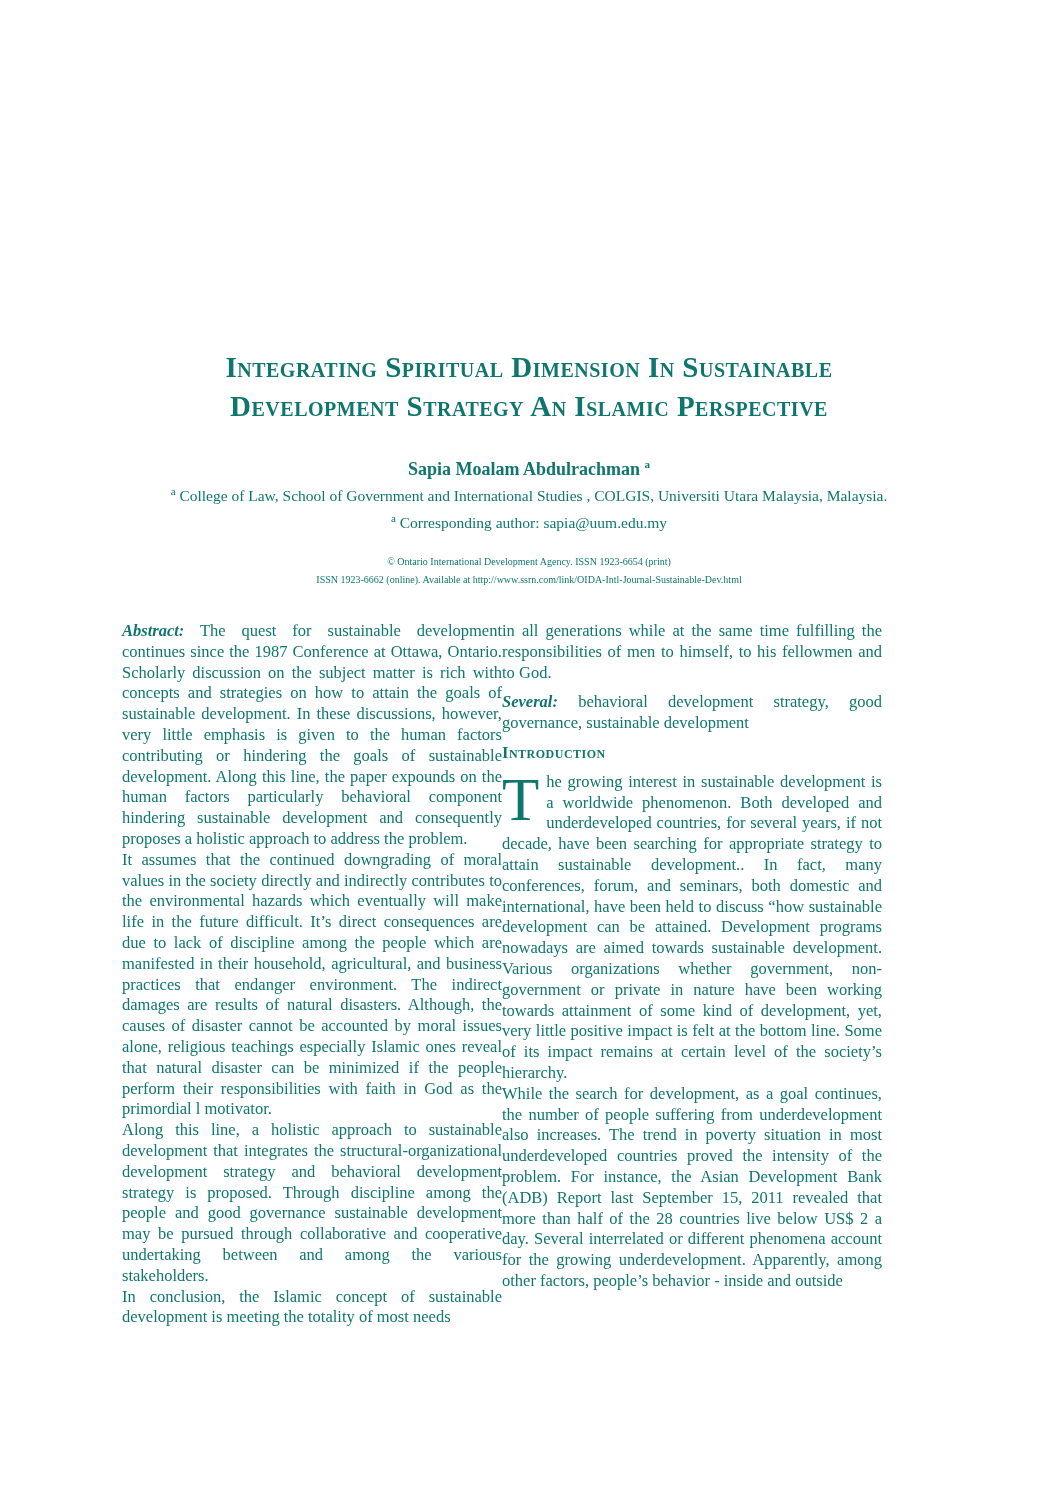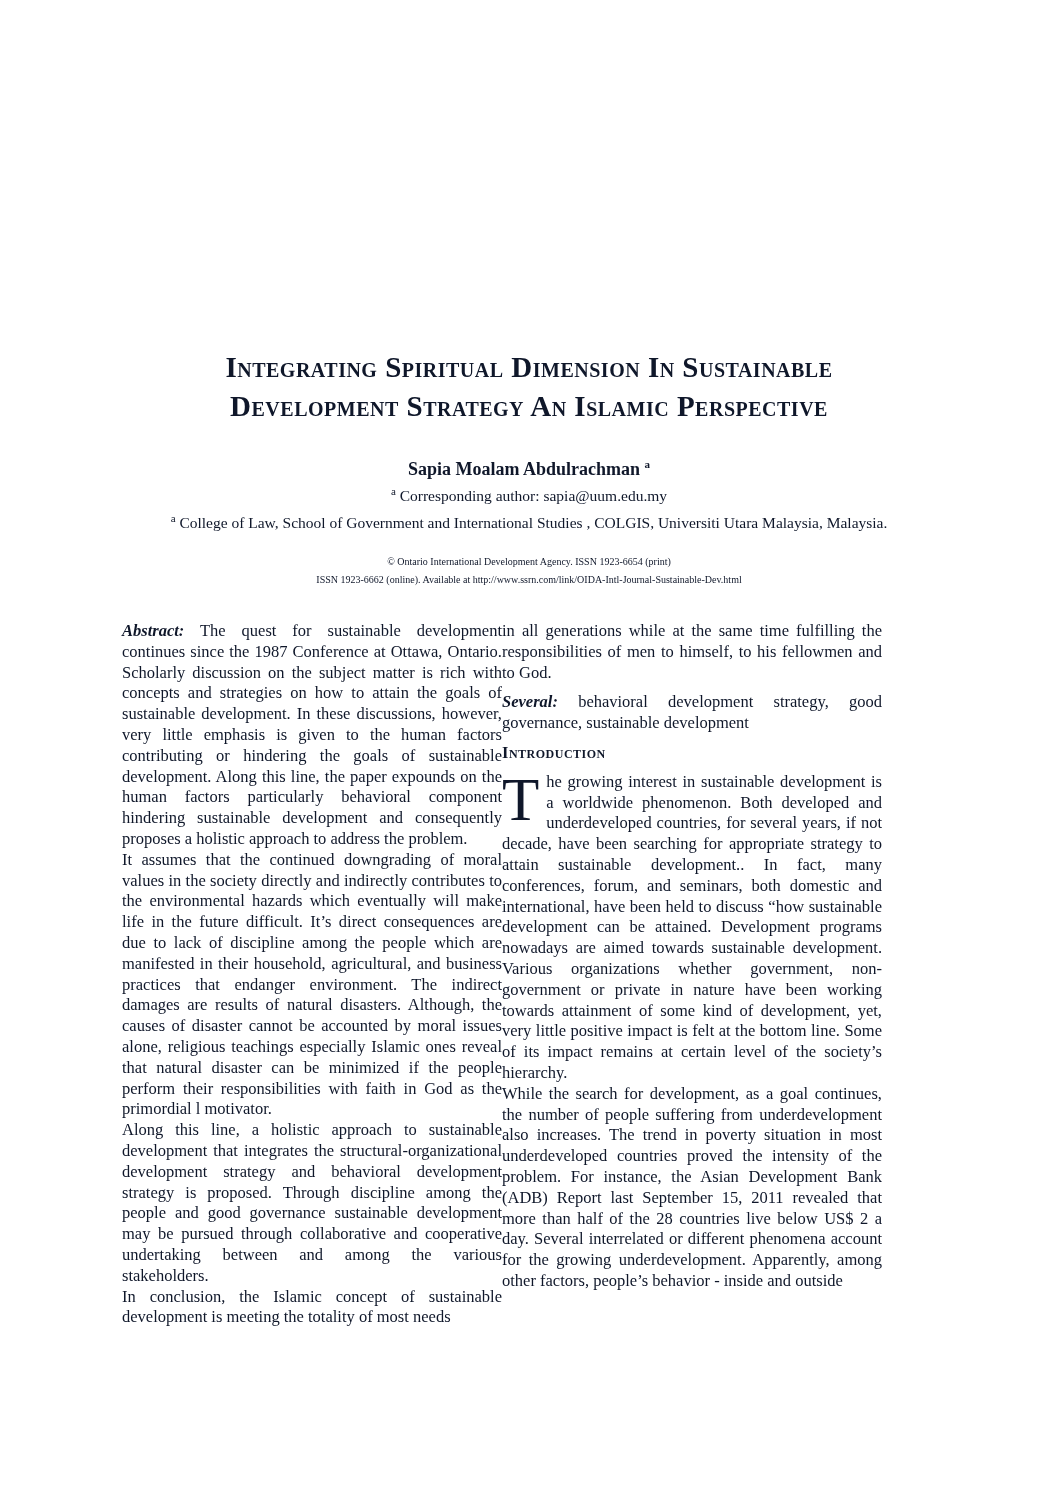--- a/index.html
+++ b/index.html
@@ -5,21 +5,21 @@
   html, body {
     margin: 0;
     padding: 0;
     background: #ffffff;
   }
   .page {
     position: relative;
     width: 1058px;
     height: 1497px;
     background: #ffffff;
-    color: #0f172a;
+    color: #0f766e;
     font-family: "Liberation Serif", "DejaVu Serif", serif;
     overflow: hidden;
   }
   .header {
     position: absolute;
     top: 348px;
     left: 0;
     width: 100%;
     text-align: center;
   }
@@ -95,23 +95,23 @@
     <h1 class="paper-title">
       <span style="display:block">Integrating Spiritual Dimension In Sustainable</span>
       <span style="display:block">Development Strategy An Islamic Perspective</span>
     </h1>
 
     <div class="author-line">
       <span>Sapia Moalam Abdulrachman</span>
       <sup>a</sup>
     </div>
 
+    <div class="affil"><sup>a</sup><span> College of Law, School of Government and International Studies , COLGIS, Universiti Utara Malaysia, Malaysia.</span></div>
+
     <div class="affil"><sup>a</sup><span> Corresponding author: sapia@uum.edu.my</span></div>
-
-    <div class="affil"><sup>a</sup><span> College of Law, School of Government and International Studies , COLGIS, Universiti Utara Malaysia, Malaysia.</span></div>
 
     <div class="issn-block">
       <div>© Ontario International Development Agency. ISSN 1923-6654 (print)</div>
       <div>ISSN 1923-6662 (online). Available at http://www.ssrn.com/link/OIDA-Intl-Journal-Sustainable-Dev.html</div>
     </div>
   </div>
 
   <div class="columns">
 
     <div class="col">

